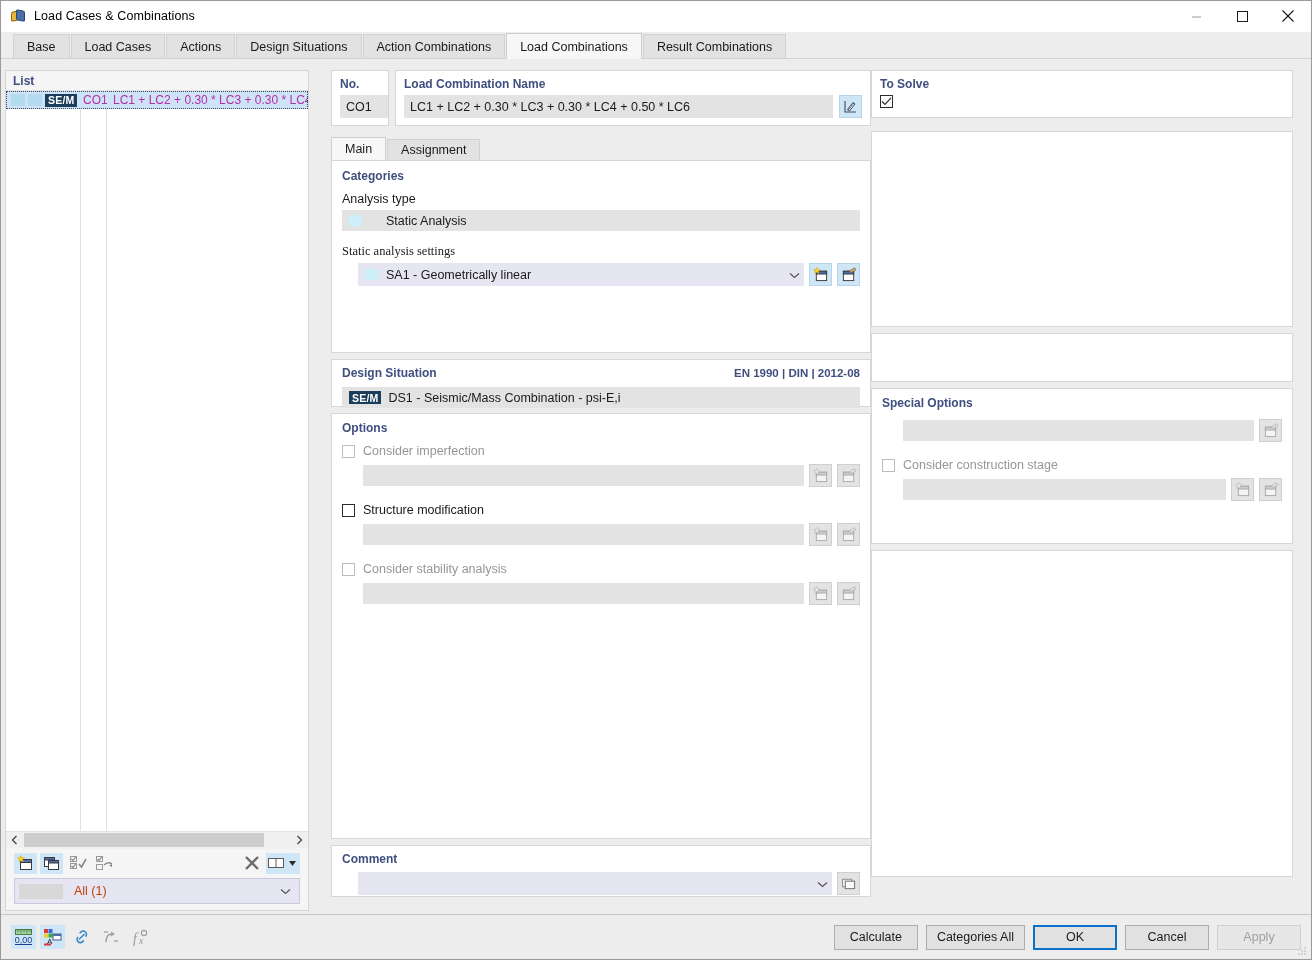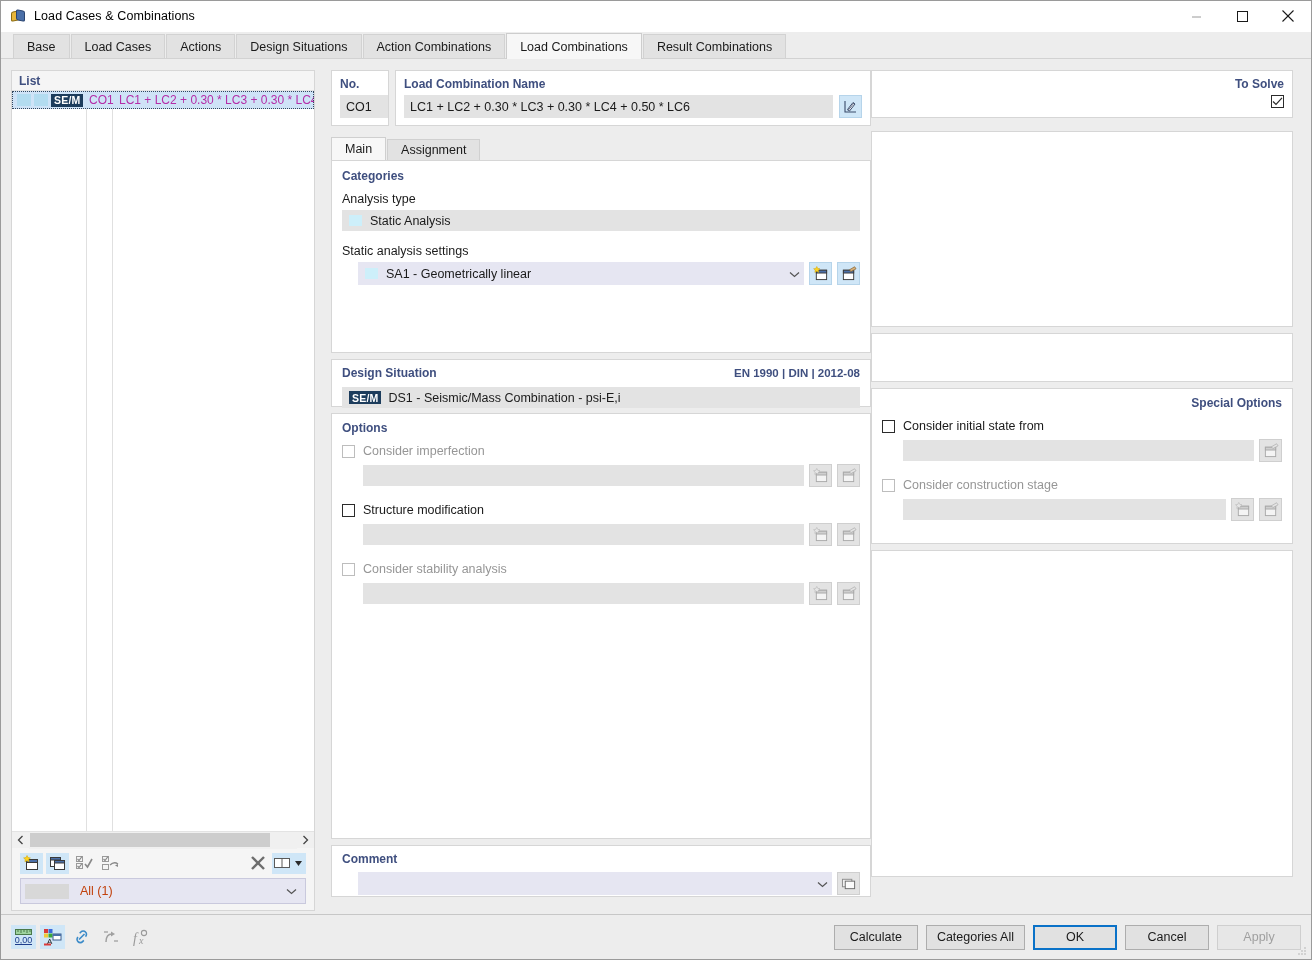--- a/index.html
+++ b/index.html
@@ -88,21 +88,21 @@
   
   .body {
     position: absolute;
     left: 0; top: 59px; right: 0; bottom: 45px;
     background: #ededed;
   }
 
   
   .list-panel {
     position: absolute;
-    left: 10px; top: 10px;
+    left: 4px; top: 10px;
     width: 304px; height: 841px;
     background: #f5f5f5;
     border: 1px solid #d6d6d6;
     display: flex; flex-direction: column;
   }
   .list-header {
     height: 19px;
     padding-left: 7px;
     font-size: 12px; font-weight: bold;
     color: #3f4f7f;
@@ -258,21 +258,21 @@
     border: 1px solid #d6d6d6;
     padding: 8px 10px 10px 10px;
   }
   .group-title {
     font-size: 12px; font-weight: bold; color: #3f4f7f;
     margin-bottom: 9px;
   }
   .sub-label { font-size: 12.5px; color: #1a1a1a; margin-bottom: 4px; }
   .gray-field {
     background: #e3e3e3; height: 21px;
-    display: flex; align-items: center; gap: 8px;
+    display: flex; align-items: center; gap: 24px;
     padding: 0 7px;
     font-size: 12.5px;
   }
   .lav-field {
     background: #e6e6f2; height: 23px;
     display: flex; align-items: center; gap: 8px;
     padding: 0 4px 0 7px;
     font-size: 12.5px;
     flex: 1;
     margin-left: 16px;
@@ -296,21 +296,20 @@
   .cb.dis { border-color: #bdbdbd; }
   .cb-row { display: flex; align-items: center; gap: 8px; margin-bottom: 6px; }
   .cb-label { font-size: 12.5px; color: #1a1a1a; }
   .cb-label.dis { color: #969696; }
 
   
   .right {
     position: absolute;
     left: 870px; top: 10px;
     right: 18px;
-    text-align: right;
   }
   .right .panel-empty {
     background: #ffffff;
     border: 1px solid #d6d6d6;
   }
 
   
   .bottombar {
     position: absolute;
     left: 0; right: 0; bottom: 0;
@@ -526,21 +525,21 @@
           </div>
       </div>
 
       <div class="panel" style="height:193px;">
         <div class="group-title">Categories</div>
         <div class="sub-label">Analysis type</div>
         <div class="gray-field">
           <div class="mini-sq"></div>
           <span>Static Analysis</span>
         </div>
-        <div class="sub-label" style="margin-top:13px;">Static analysis settings</div>
+        <div class="sub-label" style="margin-top:13px;font-family:Liberation Serif, serif;">Static analysis settings</div>
         <div class="row-with-btns">
           <div class="lav-field">
             <div class="mini-sq"></div>
             <span style="flex:1">SA1 - Geometrically linear</span>
             <span>
               <svg width="11" height="7" viewBox="0 0 11 7">
                   <polyline points="1,1.5 5.5,5.5 10,1.5" fill="none" stroke="#555" stroke-width="1.2"></polyline>
                 </svg>
             </span>
           </div>
@@ -672,24 +671,20 @@
             </svg>
         </div>
       </div>
 
       <div class="panel-empty" style="margin-top:13px; height:196px;"></div>
       <div class="panel-empty" style="margin-top:6px; height:49px;"></div>
 
       <div class="panel" style="margin-top:6px; height:156px; padding-top:7px;">
         <div class="group-title">Special Options</div>
 
-        <div class="cb-row">
-          <div class="cb"></div>
-          <div class="cb-label">Consider initial state from</div>
-        </div>
         <div class="row-with-btns" style="margin:0 0 16px 21px;">
           <div class="empty-field"></div>
           <div class="iconbtn gray">
             <svg width="16" height="15" viewBox="0 0 17 16">
               <rect x="2.5" y="4.5" width="11" height="10" fill="#f4f4f4" stroke="#a9a9a9"></rect>
               <rect x="2.5" y="4.5" width="11" height="3" fill="#cfcfcf" stroke="#a9a9a9"></rect>
               <path d="M9,4 L14.5,0.8 L16,3 L10.5,6 Z" fill="#e4e4e4" stroke="#a9a9a9" stroke-width="0.7"></path>
             </svg>
           </div>
         </div>

